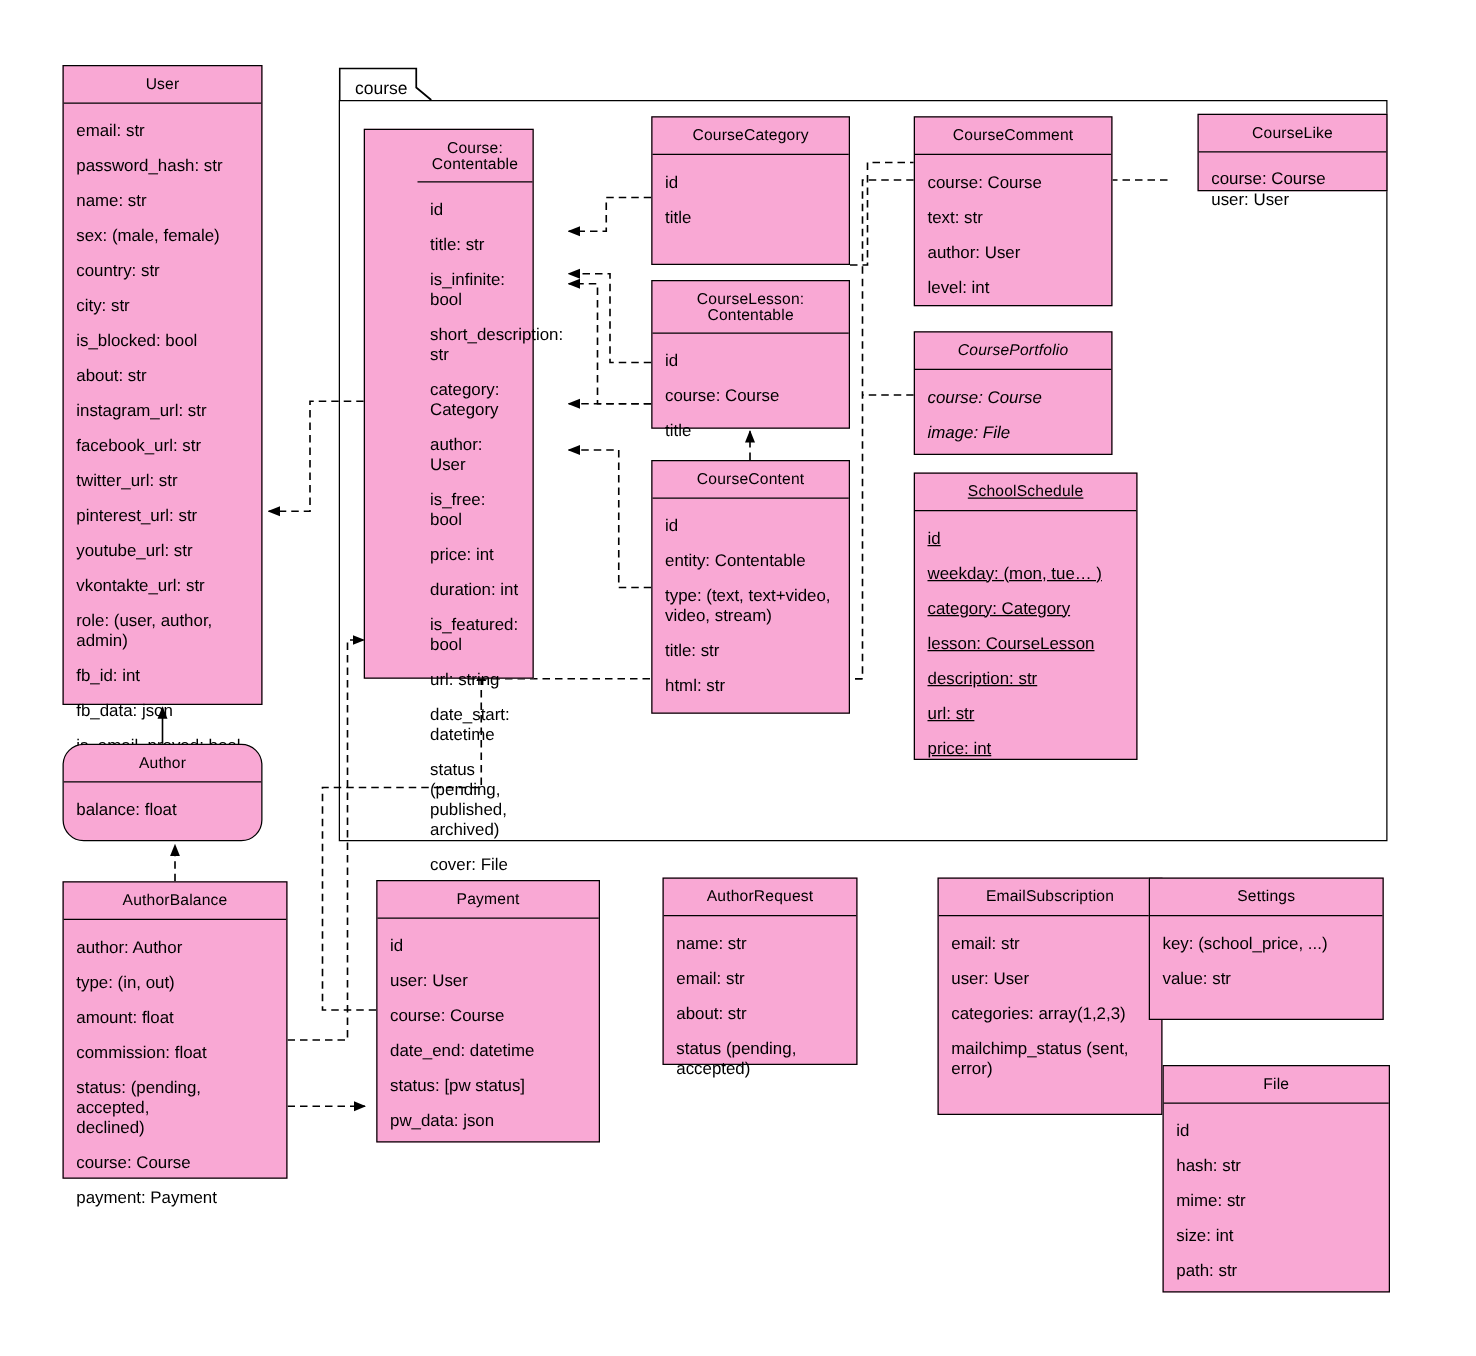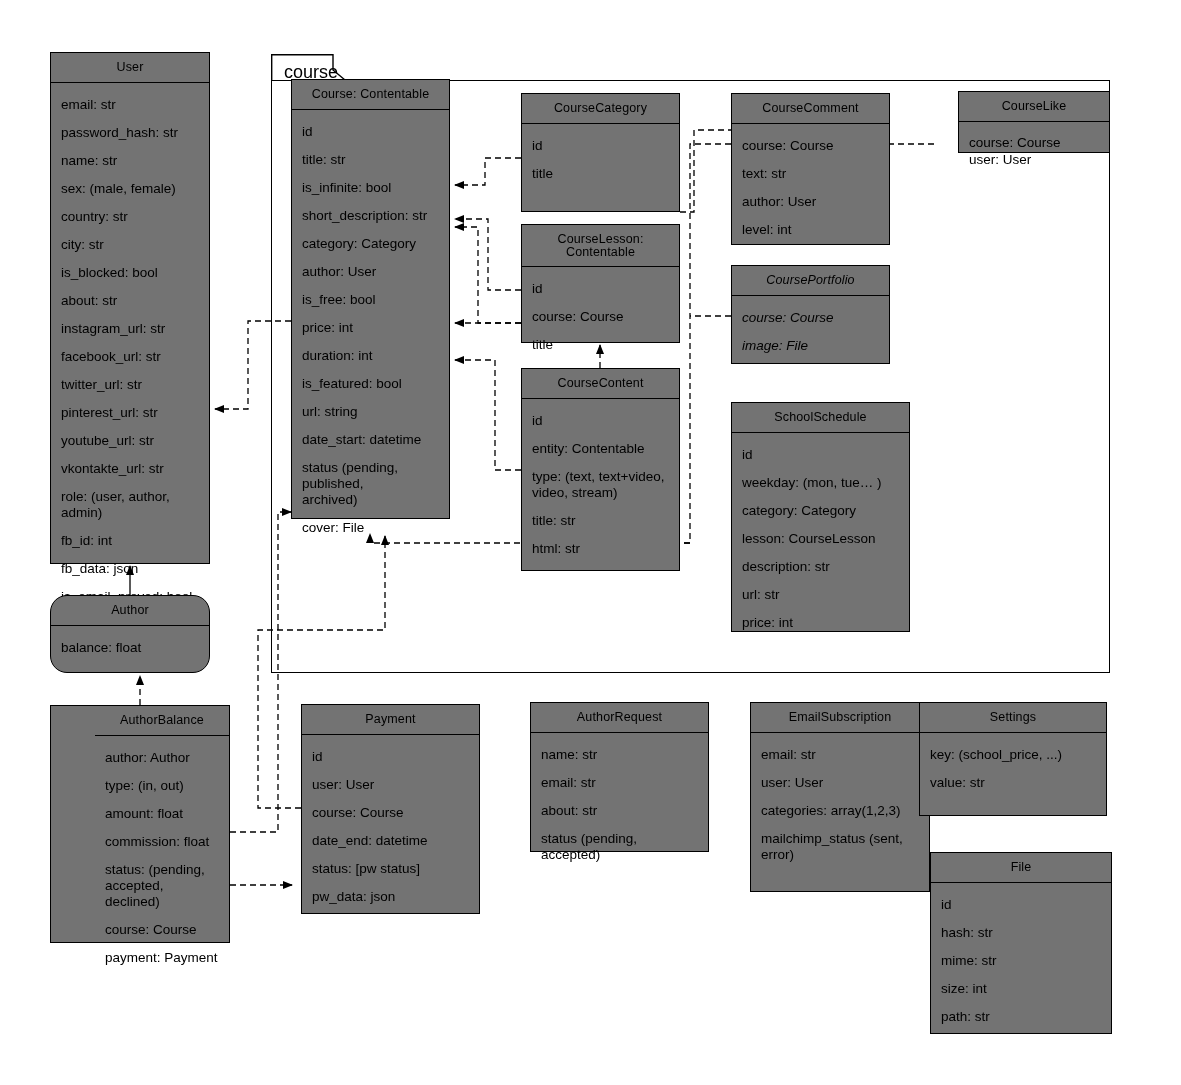--- a/index.html
+++ b/index.html
@@ -1,30 +1,30 @@
 <!DOCTYPE html>
 <html><head>
 <meta charset="utf-8">
 <style>
   html,body{margin:0;padding:0;background:#ffffff;}
   body{font-family:"Liberation Sans","DejaVu Sans",sans-serif;color:#000;}
   #canvas{position:relative;width:1181px;height:1085px;background:#fff;overflow:hidden;}
   svg#wires{position:absolute;left:0;top:0;width:1181px;height:1085px;pointer-events:none;}
 
-  .uml-box{position:absolute;box-sizing:border-box;border:1.4px solid #000;background:#737373;}
+  .uml-box{position:absolute;box-sizing:border-box;border:1.4px solid #000;background:#f9a8d4;}
   .uml-title{box-sizing:border-box;width:100%;text-align:center;font-size:12.5px;line-height:1;
              padding:8px 4px 8px 4px;border-bottom:1.4px solid #000;letter-spacing:.15px;}
   .uml-body{box-sizing:border-box;padding:14px 10px 10px 10px;}
   .uml-body .attr{font-size:13.5px;line-height:16px;margin-bottom:12px;white-space:pre-line;}
   .uml-body .attr:last-child{margin-bottom:0;}
   .uml-body.tight{padding-top:12px;}
   .uml-body.tight .attr{margin-bottom:0;line-height:17.5px;}
 
   .pkg{position:absolute;box-sizing:border-box;border:1.4px solid #000;background:transparent;}
-  .pkg-tab-label{position:absolute;font-size:18px;line-height:1;}
+  .pkg-tab-label{position:absolute;font-size:14px;line-height:1;}
 </style>
 </head>
 <body>
 
 <div id="canvas">
 
   <div class="pkg" id="pkg-body" style="left: 271px; top: 80px; width: 839px; height: 593px;"></div>
   <svg id="pkg-tab-svg" style="position: absolute; left: 271px; top: 54px;" width="84" height="30">
       <path d="M0.7,26 L0.7,0.7 L62,0.7 L62,16 L74,26" fill="none" stroke="#000" stroke-width="1.4"></path>
     </svg>
@@ -83,34 +83,34 @@
           <div class="attr">fb_data: json</div>
           <div class="attr">is_email_proved: bool</div>
         </div>
       </div>
       <div class="uml-box" style="left: 50px; top: 595px; width: 160px; height: 78px; border-radius: 17px;">
         <div class="uml-title">Author</div>
         <div class="uml-body">
           <div class="attr">balance: float</div>
         </div>
       </div>
-      <div class="uml-box" style="left: 50px; top: 705px; width: 180px; height: 238px; padding-left: 44px;">
+      <div class="uml-box" style="left: 50px; top: 705px; width: 180px; height: 238px;">
         <div class="uml-title">AuthorBalance</div>
         <div class="uml-body">
           <div class="attr">author: Author</div>
           <div class="attr">type: (in, out)</div>
           <div class="attr">amount: float</div>
           <div class="attr">commission: float</div>
           <div class="attr">status: (pending, accepted,
 declined)</div>
           <div class="attr">course: Course</div>
           <div class="attr">payment: Payment</div>
         </div>
       </div>
-      <div class="uml-box" style="left: 291px; top: 79px; width: 159px; height: 440px;">
+      <div class="uml-box" style="left: 291px; top: 103px; width: 136px; height: 440px; padding-left: 42px;">
         <div class="uml-title">Course: Contentable</div>
         <div class="uml-body">
           <div class="attr">id</div>
           <div class="attr">title: str</div>
           <div class="attr">is_infinite: bool</div>
           <div class="attr">short_description: str</div>
           <div class="attr">category: Category</div>
           <div class="attr">author: User</div>
           <div class="attr">is_free: bool</div>
           <div class="attr">price: int</div>
@@ -158,21 +158,21 @@
           <div class="attr">level: int</div>
         </div>
       </div>
       <div class="uml-box" style="left: 731px; top: 265px; width: 159px; height: 99px; font-style: italic;">
         <div class="uml-title">CoursePortfolio</div>
         <div class="uml-body">
           <div class="attr">course: Course</div>
           <div class="attr">image: File</div>
         </div>
       </div>
-      <div class="uml-box" style="left: 731px; top: 402px; width: 179px; height: 230px;">
+      <div class="uml-box" style="left: 731px; top: 378px; width: 179px; height: 230px; text-decoration: underline;">
         <div class="uml-title">SchoolSchedule</div>
         <div class="uml-body">
           <div class="attr">id</div>
           <div class="attr">weekday: (mon, tue… )</div>
           <div class="attr">category: Category</div>
           <div class="attr">lesson: CourseLesson</div>
           <div class="attr">description: str</div>
           <div class="attr">url: str</div>
           <div class="attr">price: int</div>
         </div>
@@ -188,21 +188,21 @@
         <div class="uml-title">Payment</div>
         <div class="uml-body">
           <div class="attr">id</div>
           <div class="attr">user: User</div>
           <div class="attr">course: Course</div>
           <div class="attr">date_end: datetime</div>
           <div class="attr">status: [pw status]</div>
           <div class="attr">pw_data: json</div>
         </div>
       </div>
-      <div class="uml-box" style="left: 530px; top: 702px; width: 179px; height: 150px;">
+      <div class="uml-box" style="left: 530px; top: 702px; width: 156px; height: 150px;">
         <div class="uml-title">AuthorRequest</div>
         <div class="uml-body">
           <div class="attr">name: str</div>
           <div class="attr">email: str</div>
           <div class="attr">about: str</div>
           <div class="attr">status (pending, accepted)</div>
         </div>
       </div>
       <div class="uml-box" style="left: 750px; top: 702px; width: 180px; height: 190px;">
         <div class="uml-title">EmailSubscription</div>

